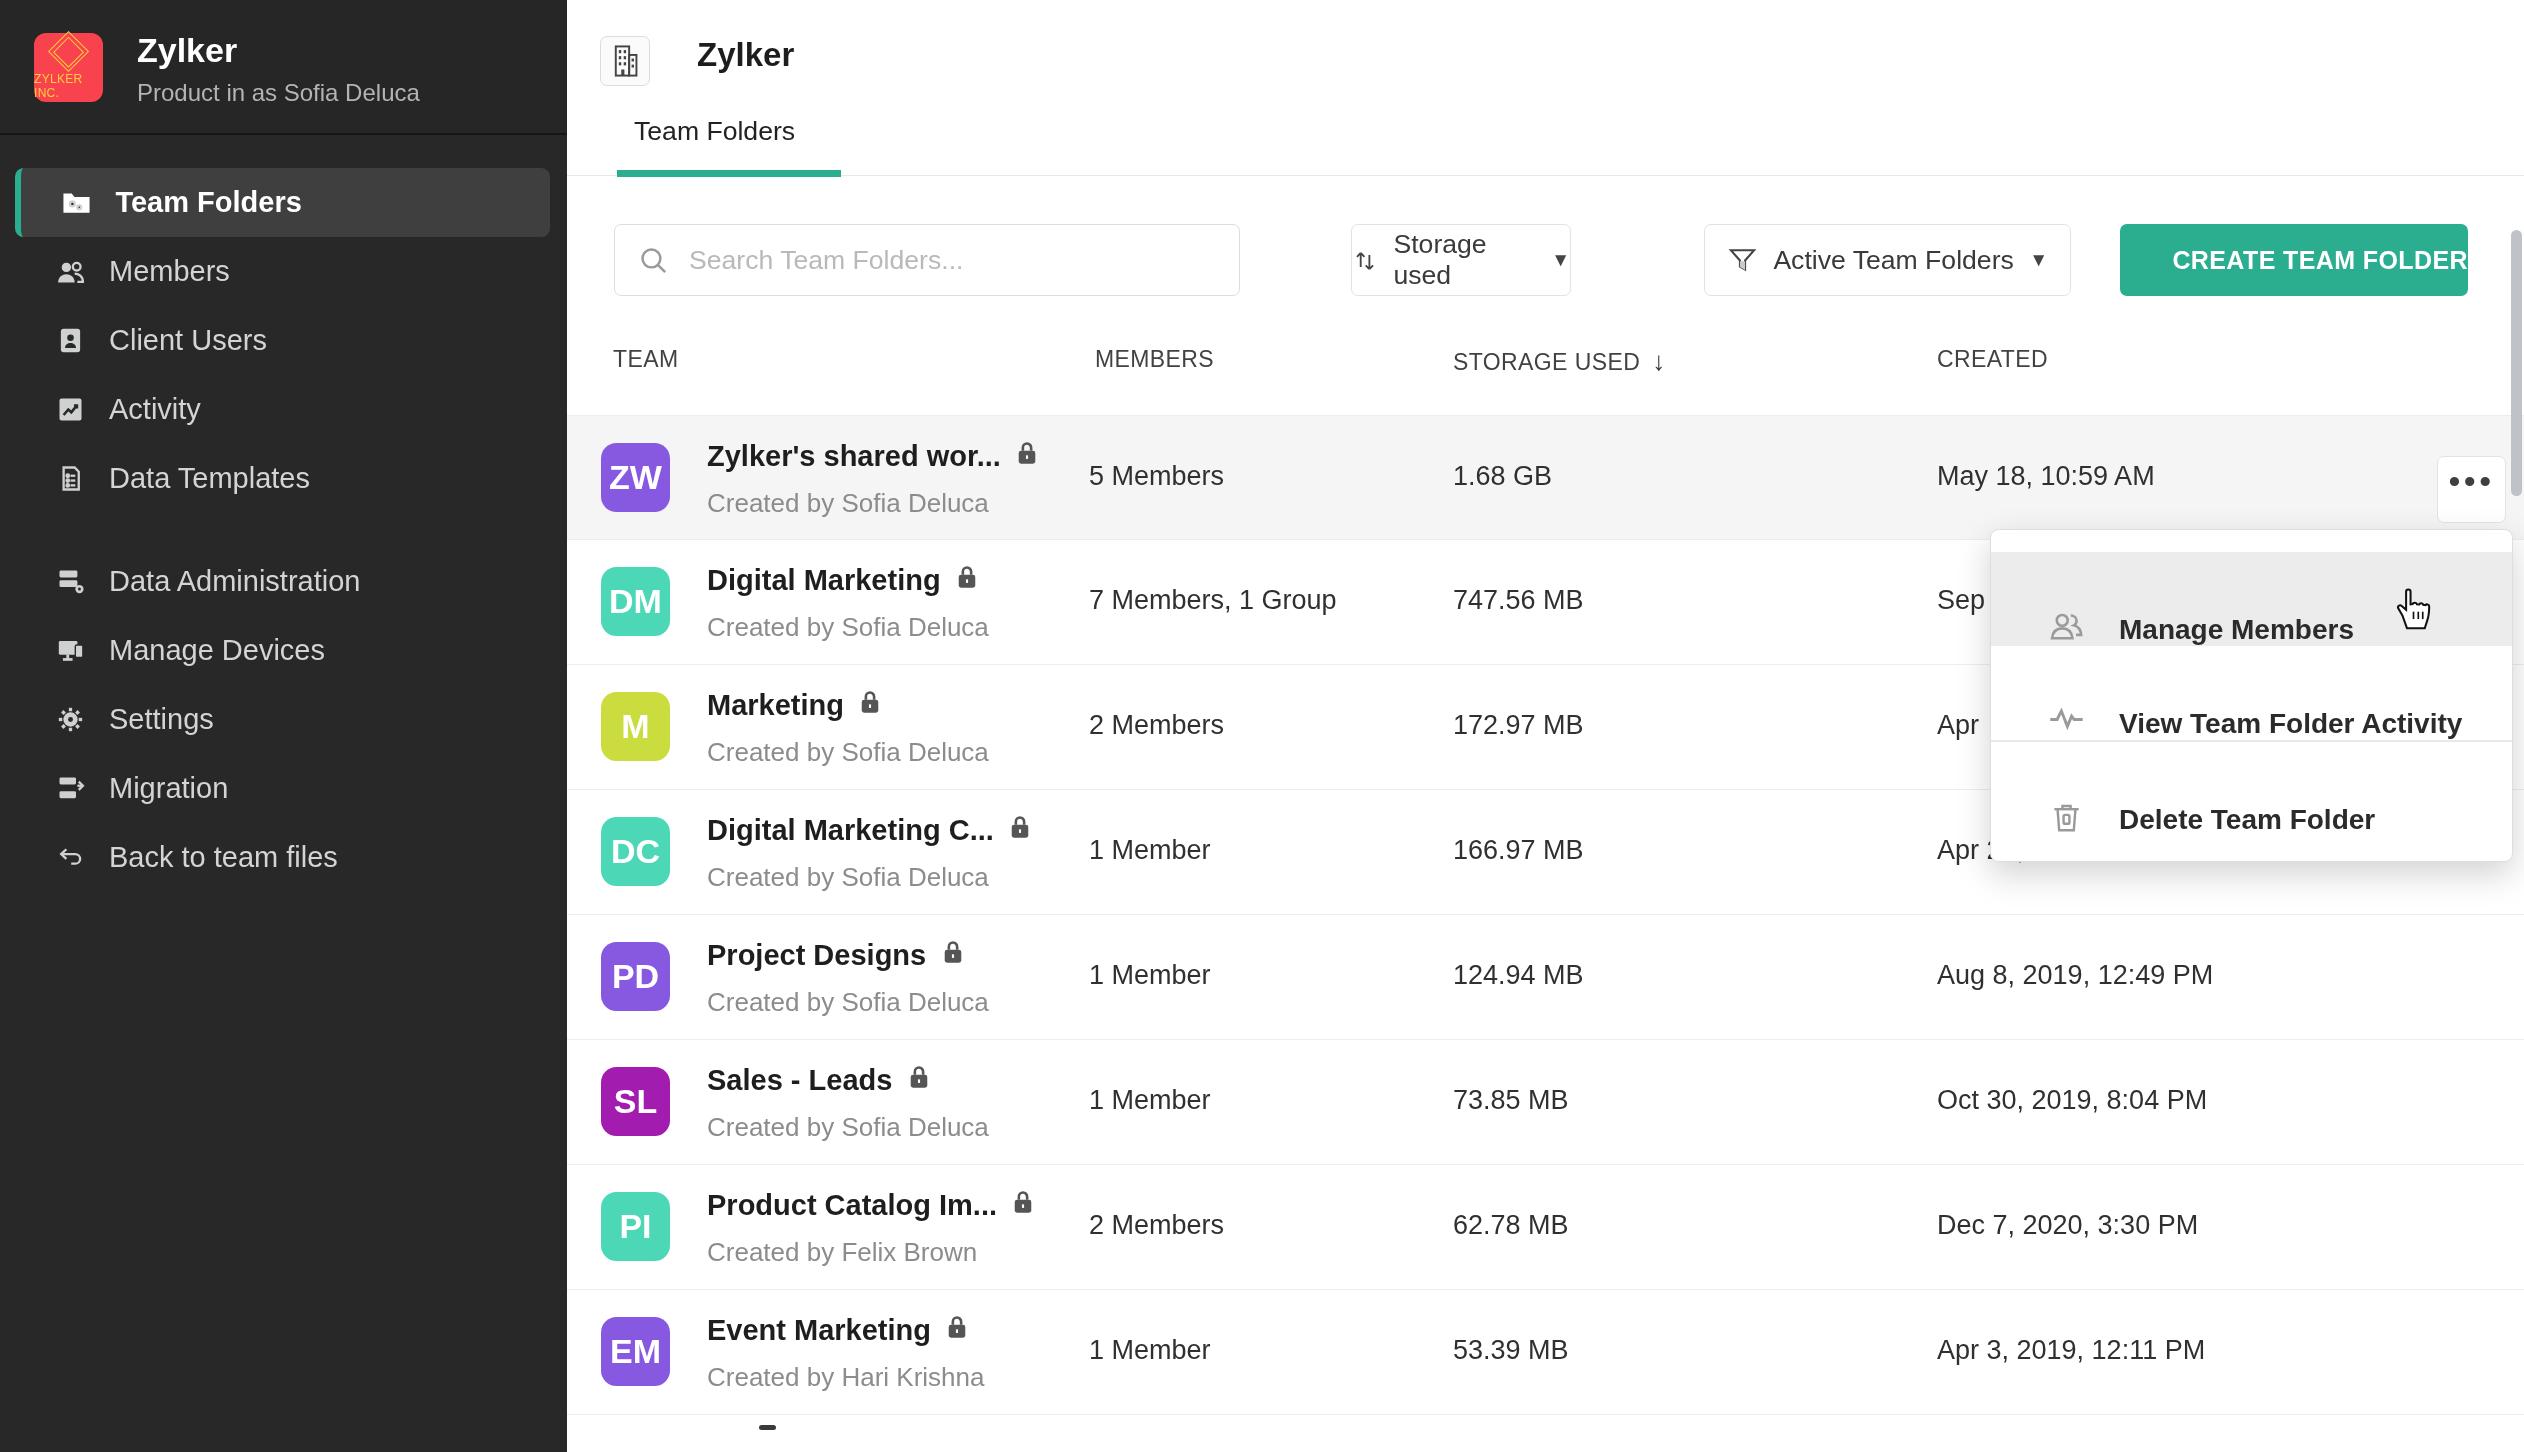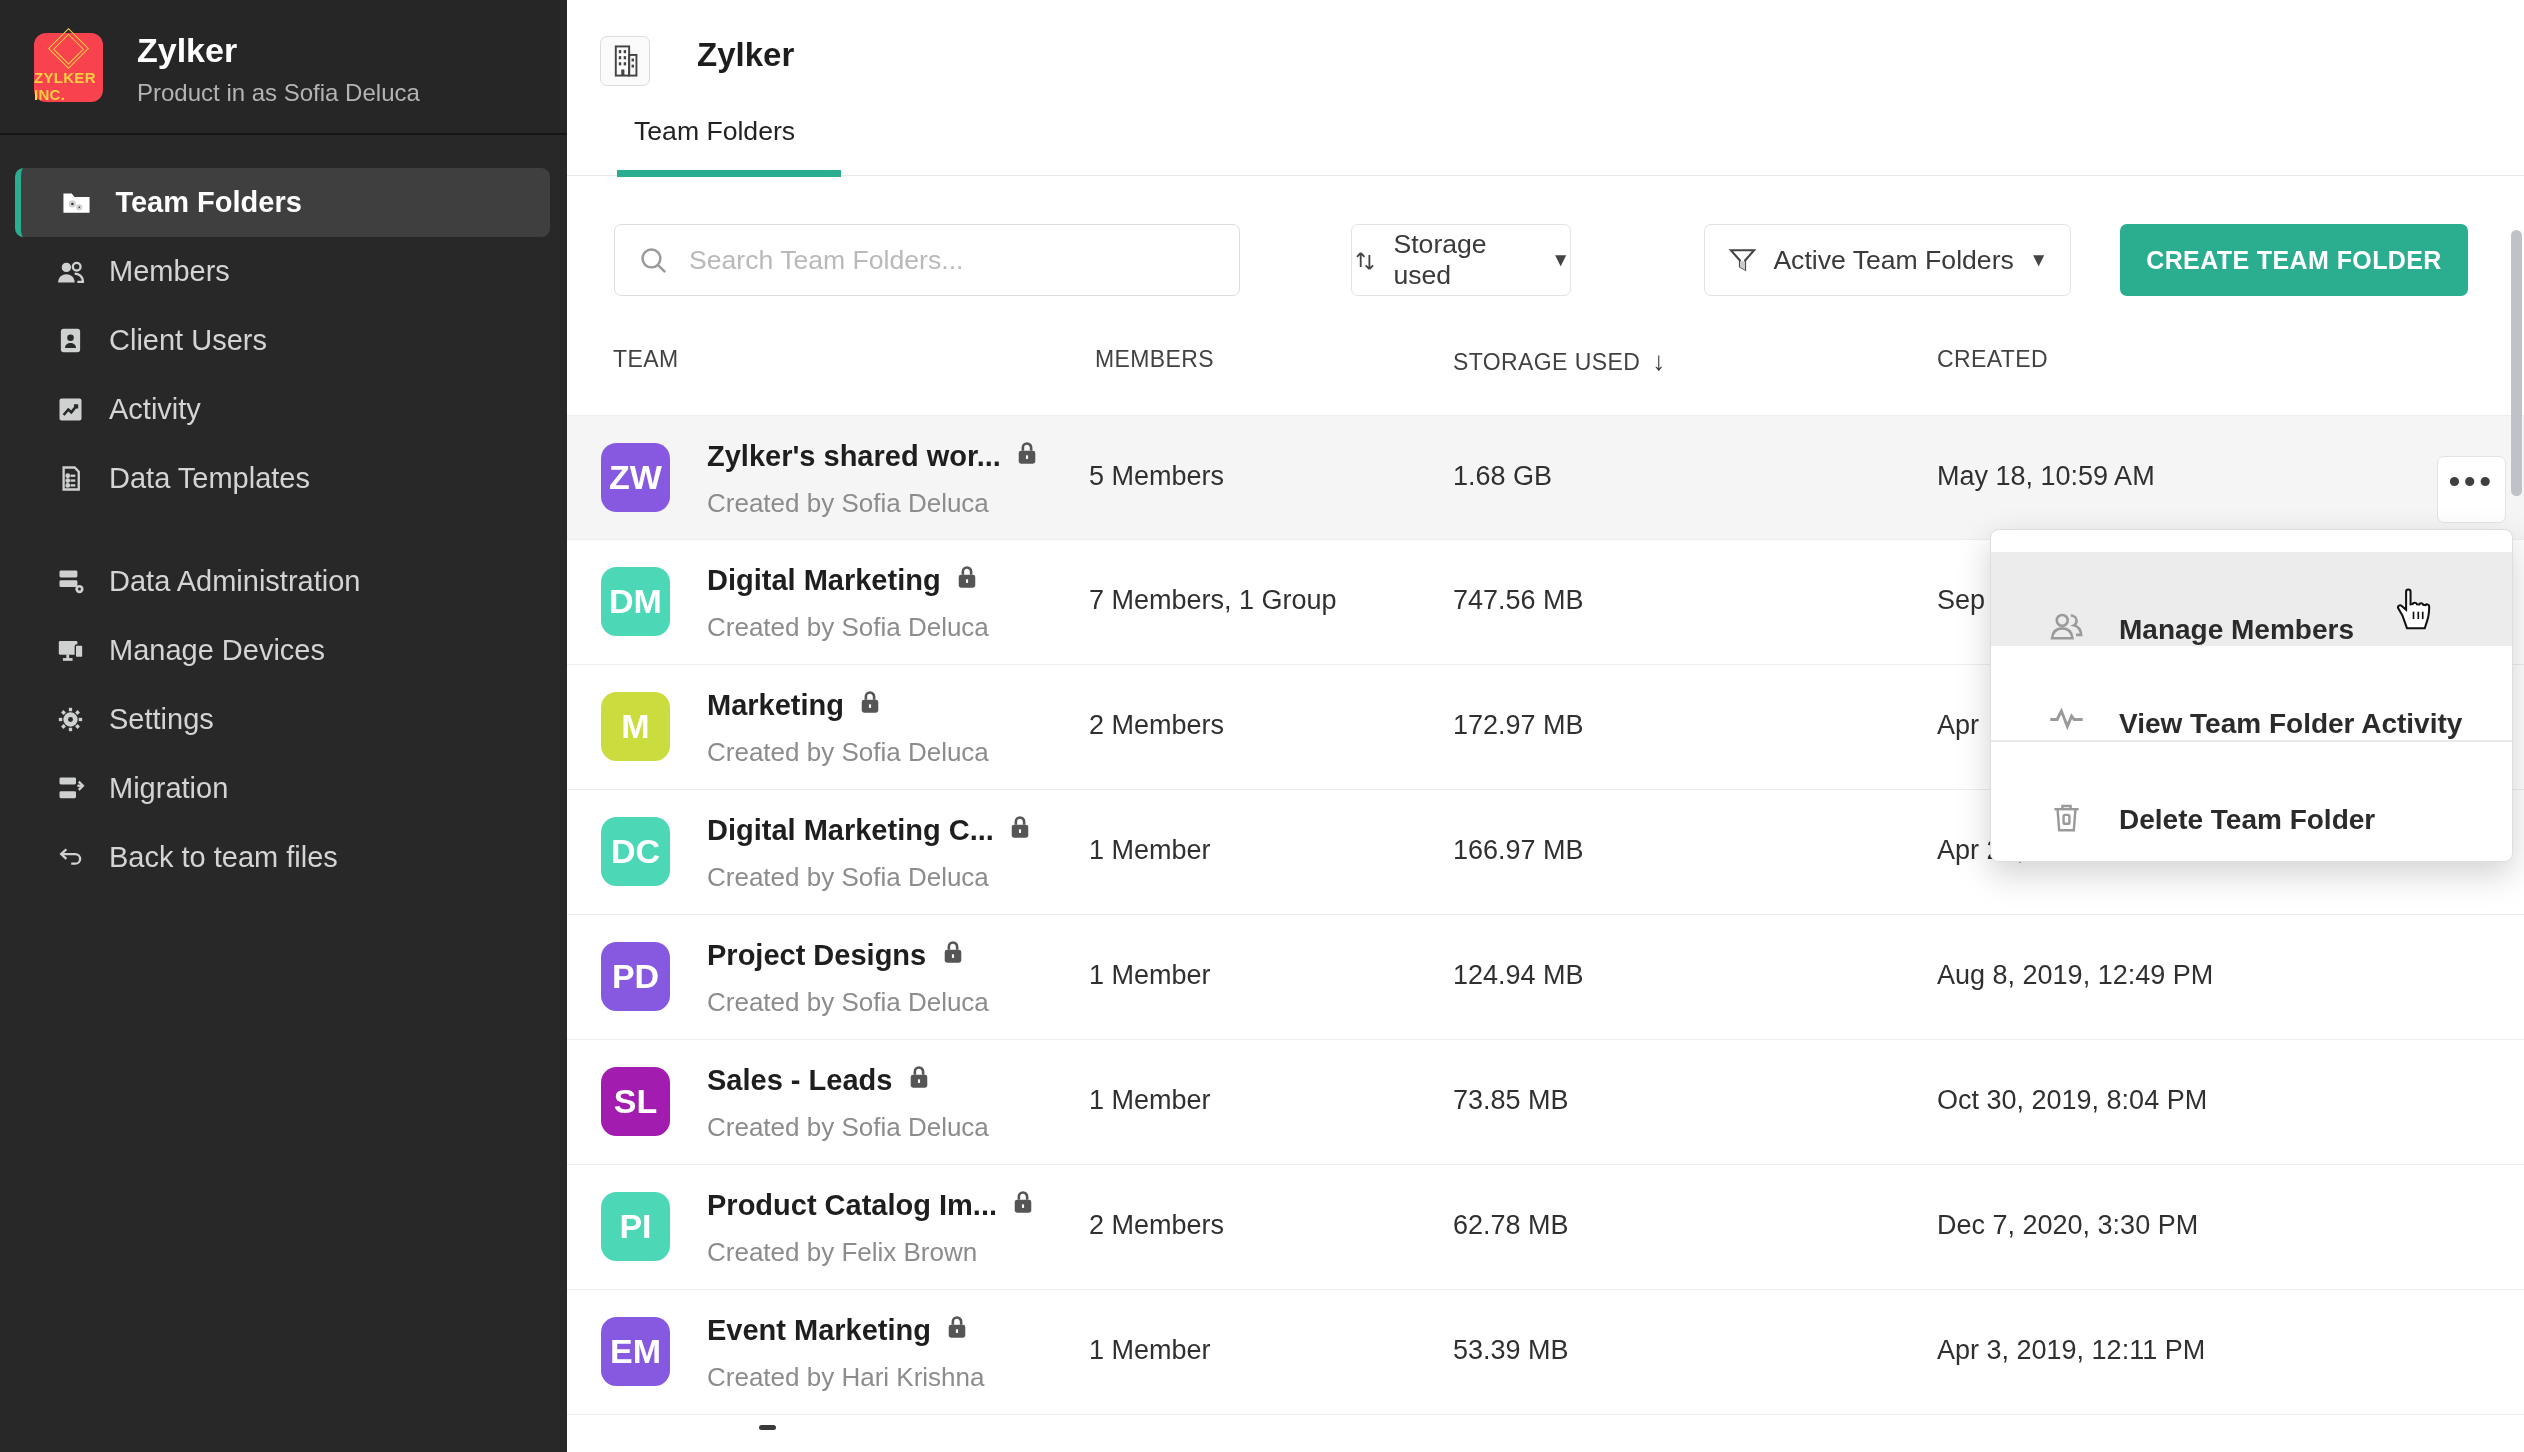--- a/index.html
+++ b/index.html
@@ -7,21 +7,21 @@
               font-family:"Liberation Sans", sans-serif; }
   .stage { position:relative; width:2525px; height:1453px; }
 
   
   .sidebar { position:absolute; left:0; top:0; width:567px; height:1453px; background:#282828; }
   .sb-head { position:relative; height:135px; background:#262626; border-bottom:2.6px solid #161616; }
   .sb-logo { position:absolute; left:34px; top:33px; width:69px; height:69px; border-radius:12px;
              background:#F8424E; display:flex; flex-direction:column; align-items:center; justify-content:center; }
   .sb-logo .diamond { width:29px; height:29px; border:1.7px solid #FFCF3F; transform:rotate(45deg); margin-top:1.7px; }
   .sb-logo .diamond i { display:block; width:22px; height:22px; border:0.9px solid #FFCF3F; margin:2.6px; }
-  .sb-logo .logo-txt { font-size:15px; font-weight:700; color:#FFCF3F; margin-top:6px; letter-spacing:0.3px; }
+  .sb-logo .logo-txt { font-size:12px; font-weight:400; color:#FFCF3F; margin-top:6px; letter-spacing:0.3px; }
   .sb-org { position:absolute; left:137px; top:31px; font-size:34px; font-weight:700; color:#fff; }
   .sb-signed { position:absolute; left:137px; top:79px; font-size:24px; color:#b3b3b3; }
   .sb-menu { position:absolute; top:168px; left:0; width:567px; }
   .sb-item { position:relative; height:69px; display:flex; align-items:center; padding-left:53px; cursor:pointer; }
   .sb-item .ic { width:34px; height:34px; margin-right:22px; display:flex; align-items:center; justify-content:center; }
   .sb-item .ic svg { width:33px; height:33px; }
   .sb-item .lbl { font-size:29px; color:#d4d4d4; white-space:nowrap; }
   .sb-item.active { background:#3F3F3F; border-radius:8.6px; margin:0 17px 0 15.4px; padding-left:38px;
                     border-left:6px solid #2BAD90; }
   .sb-item.active .lbl { color:#ffffff; font-weight:700; }
@@ -44,21 +44,21 @@
                      font-family:"Liberation Sans",sans-serif; }
   .tb-search input::placeholder { color:#b9b9b9; }
   .btn-chip { position:absolute; top:224px; height:72px; border:1.7px solid #e2e2e2; border-radius:6.9px; background:#fff;
               display:flex; align-items:center; justify-content:center; gap:15.4px; cursor:pointer; }
   .chip-sort { left:784px; width:220px; }
   .chip-filter { left:1137px; width:367px; }
   .chip-lbl { font-size:26.6px; color:#3a3a3a; }
   .caret { font-size:19px; color:#444; }
   .btn-create { position:absolute; left:1553px; top:224px; width:348px; height:72px; background:#2BAD90; border:none;
                 border-radius:6.9px; color:#fff; font-size:25px; font-weight:700; letter-spacing:0.4px; cursor:pointer;
-                font-family:"Liberation Sans",sans-serif; }
+                font-family:"Liberation Sans",sans-serif;text-align:right; }
 
   
   .t-head { position:absolute; top:346px; left:0; width:1958px; height:39px; }
   .t-head .col { position:absolute; font-size:23px; font-weight:500; color:#424242; letter-spacing:0.4px; }
   .sort-arrow { font-size:26px; color:#3a3a3a; margin-left:12px; }
   .rows { position:absolute; top:415px; left:0; width:1958px; }
   .row { position:relative; width:1958px; height:125px; border-bottom:1.7px solid #ededed; background:#fff; }
   .row.hl { background:#F5F5F5; border-top:1.7px solid #ededed; }
   .avatar { position:absolute; left:34px; top:27px; width:69px; height:69px; border-radius:15.4px;
             display:flex; align-items:center; justify-content:center; color:#fff; font-size:34px; font-weight:700; }

